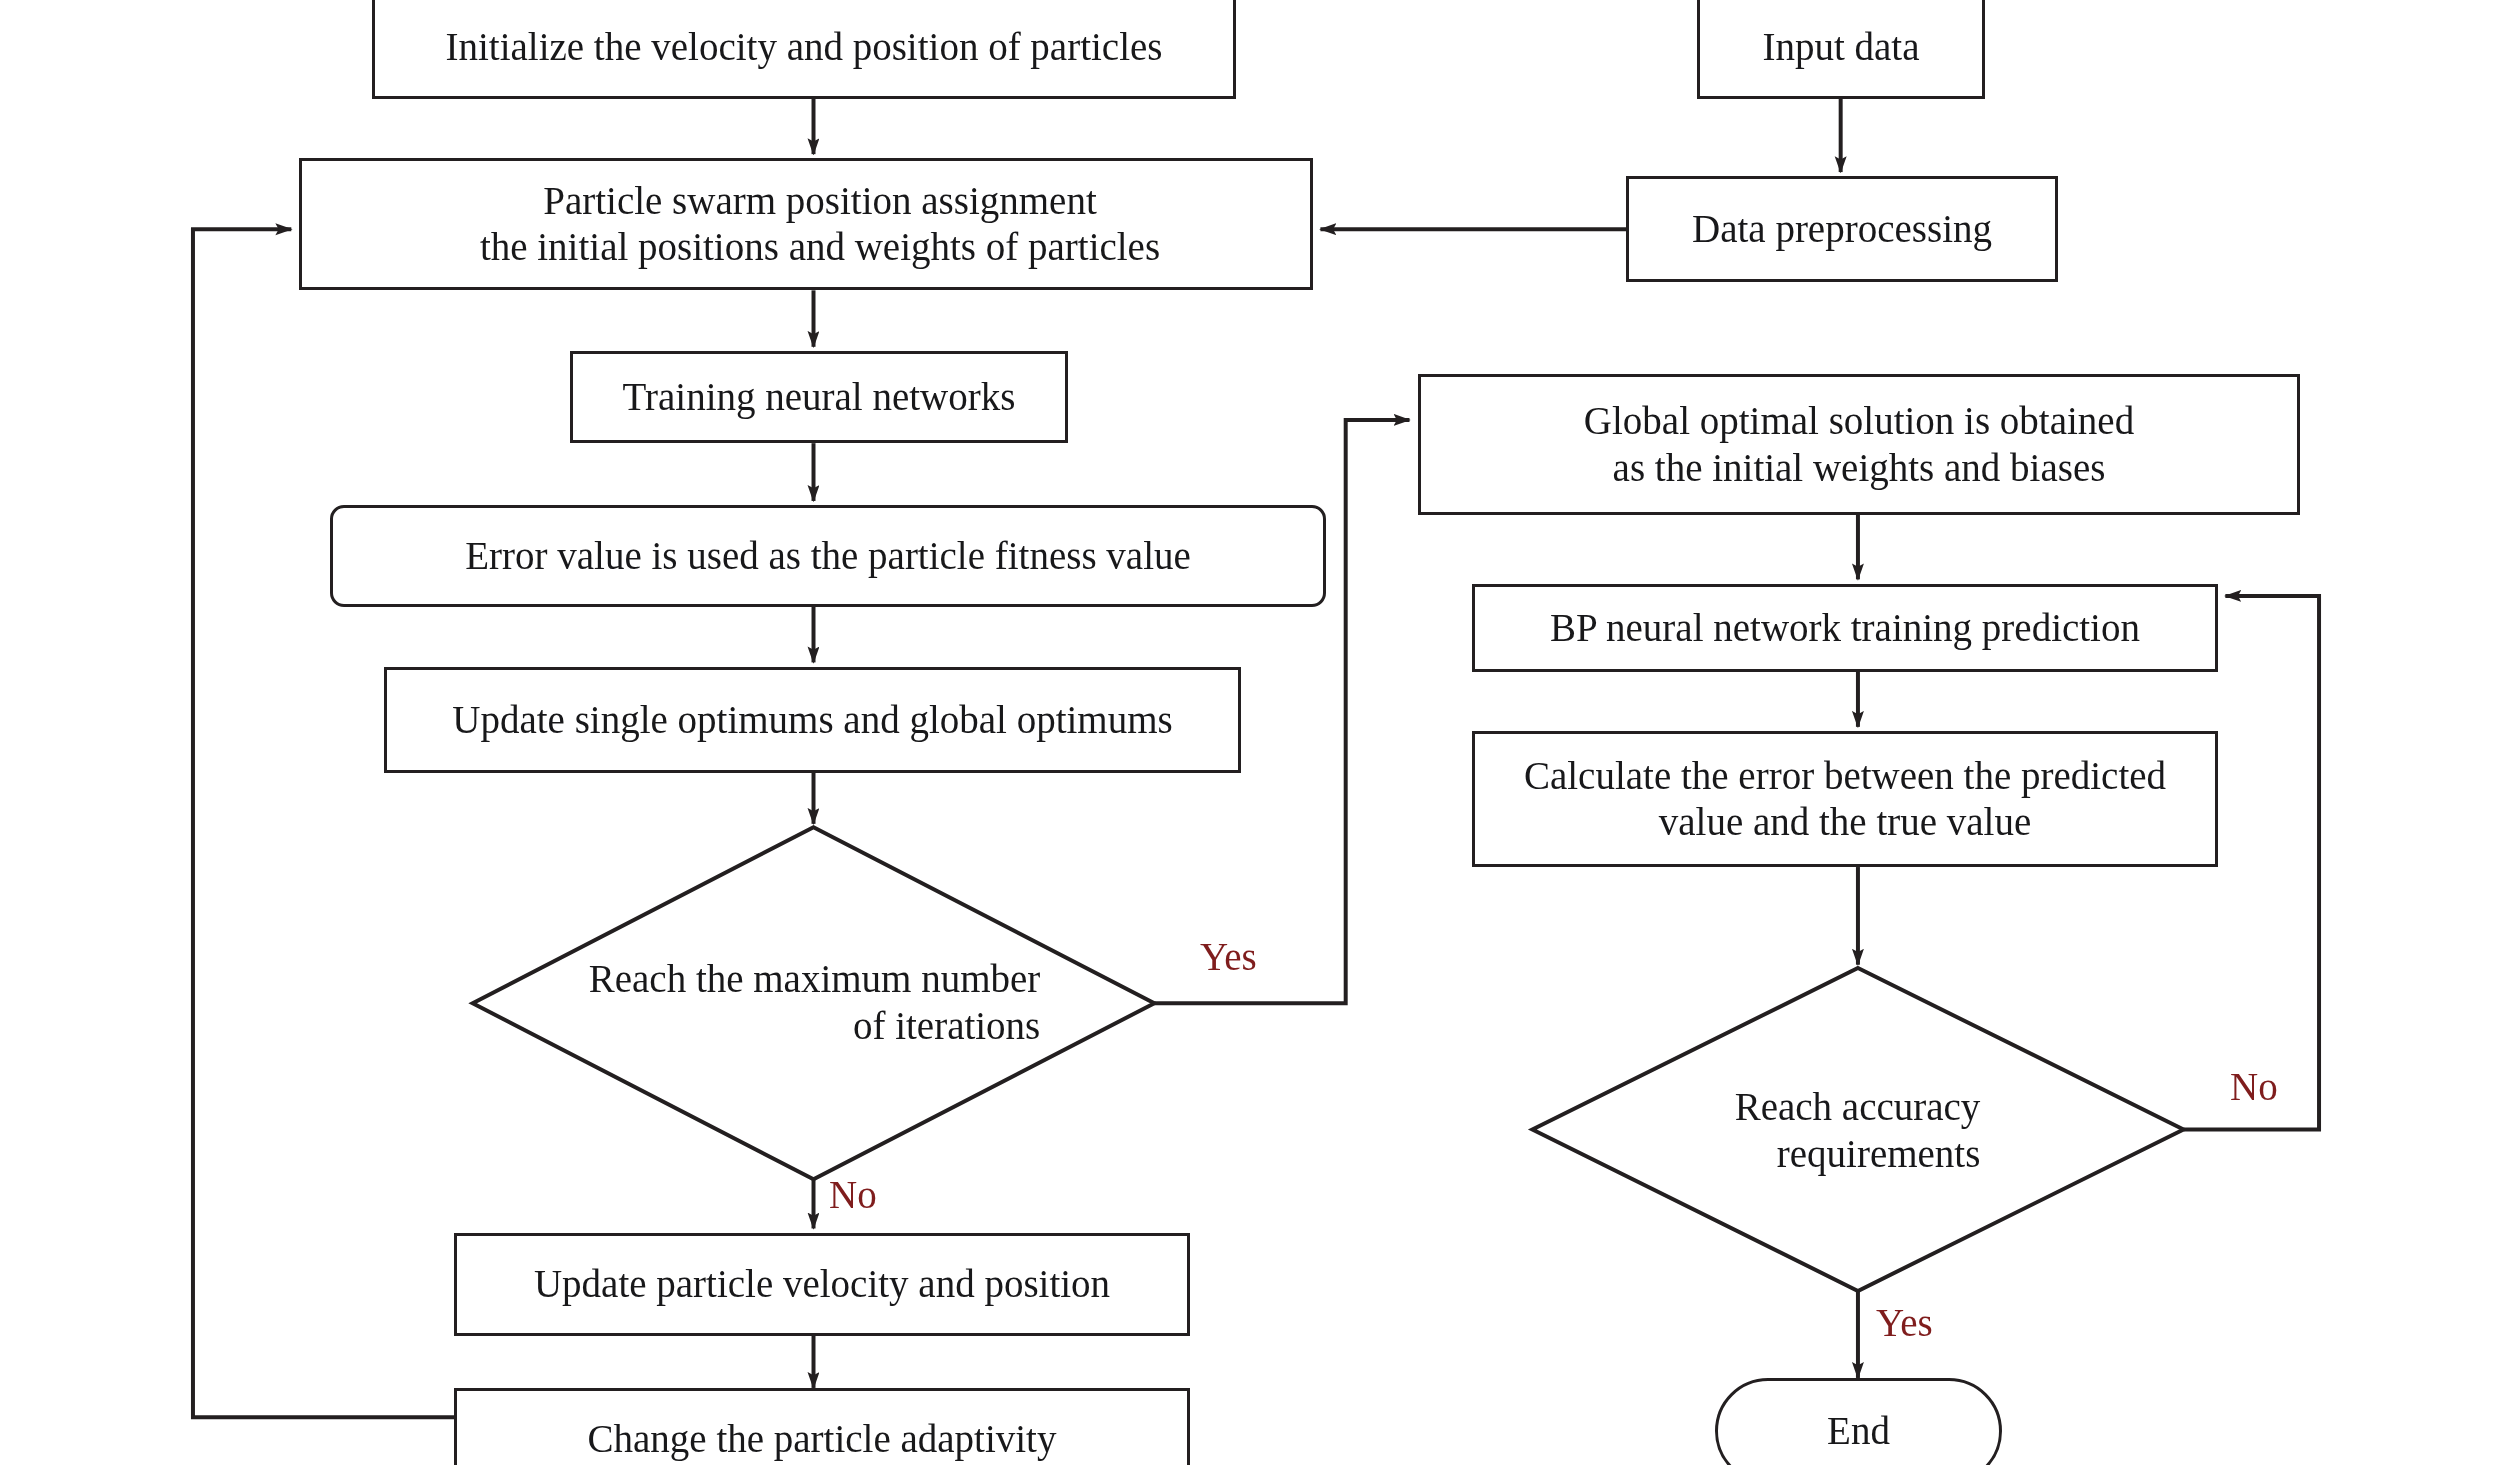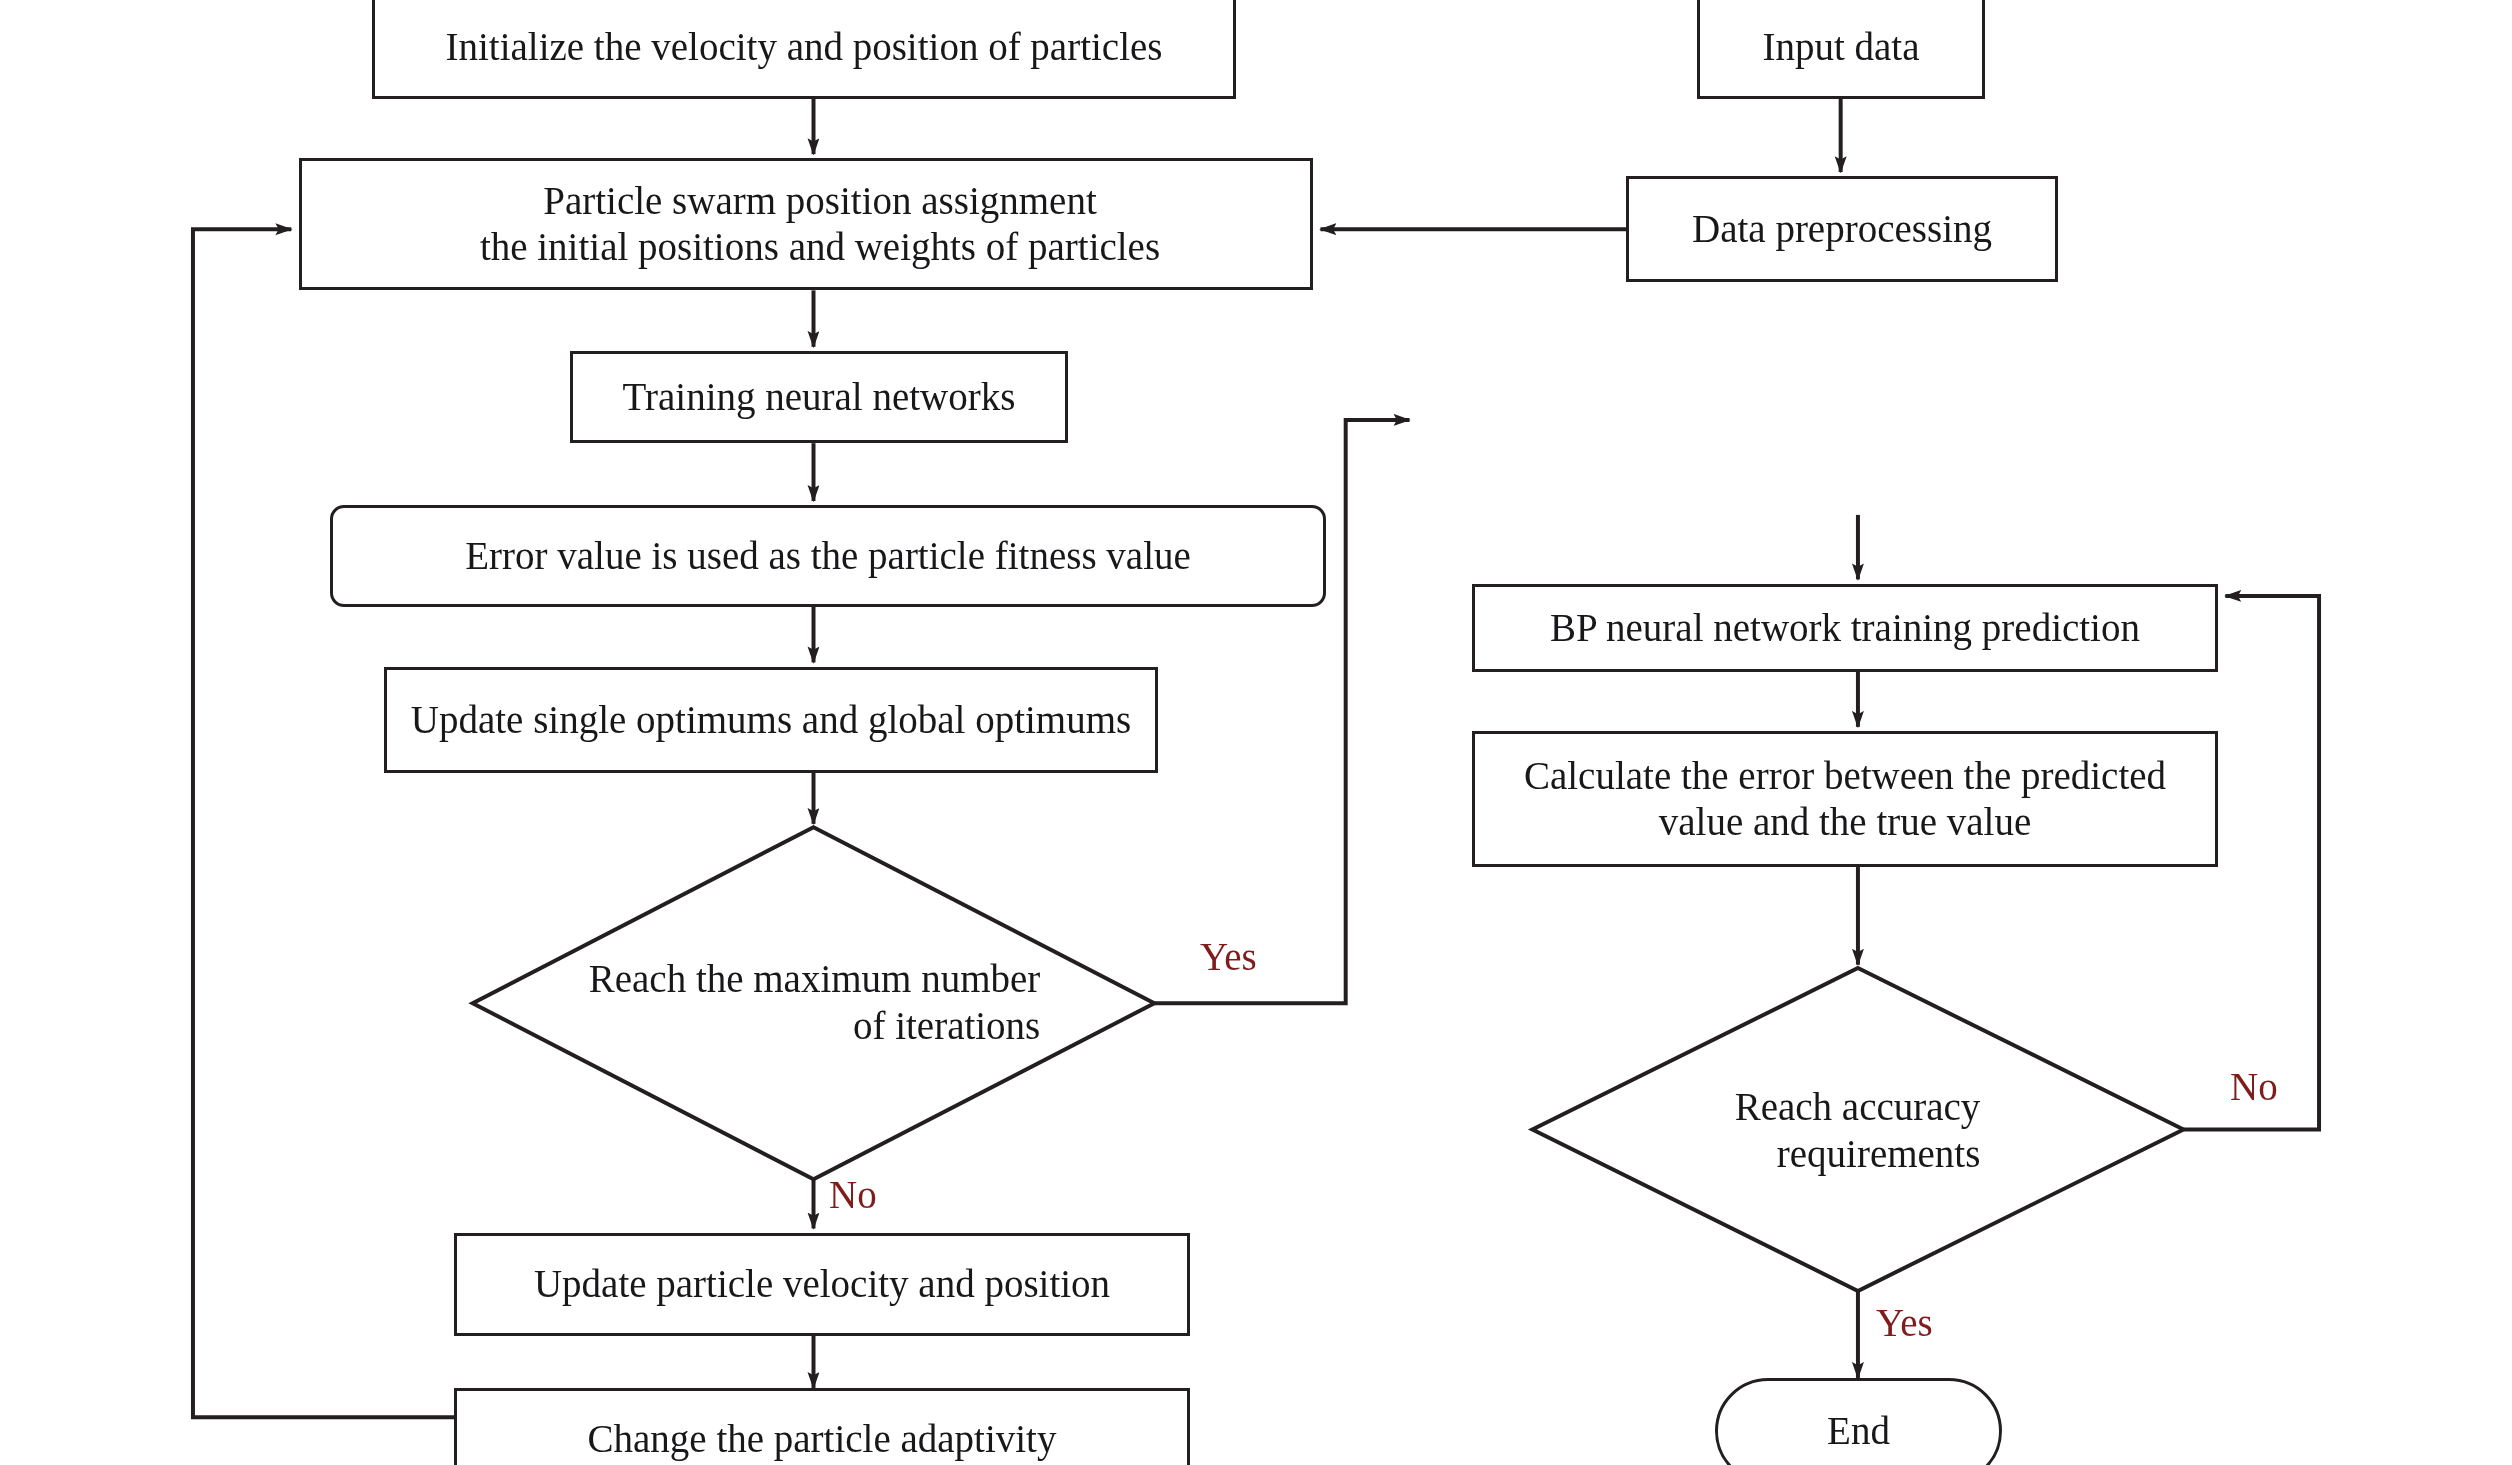--- a/index.html
+++ b/index.html
@@ -115,21 +115,21 @@
   </div>
 
   <div class="node process" style="left:570px;top:351px;width:498px;height:92px;">
     <span>Training neural networks</span>
   </div>
 
   <div class="node process" style="left:330px;top:505px;width:996px;height:102px;border-radius:14px;">
     <span>Error value is used as the particle fitness value</span>
   </div>
 
-  <div class="node process" style="left:384px;top:667px;width:774px;height:106px;justify-content:center;">
+  <div class="node process" style="left:384px;top:667px;width:857px;height:106px;justify-content:center;">
     <span>Update single optimums and global optimums</span>
   </div>
 
   <div class="diamond-label" style="left:532px;top:930px;width:565px;height:146px;">
     <span>Reach the maximum number
 of iterations</span>
   </div>
 
   <div class="edge-label" style="left:1200px;top:937px;">
     <span>Yes</span>
@@ -148,20 +148,24 @@
   </div>
 
   <div class="node process" style="left:1697px;top:-5.3px;width:288px;height:104px;">
     <span>Input data</span>
   </div>
 
   <div class="node process" style="left:1626px;top:176px;width:432px;height:106px;">
     <span>Data preprocessing</span>
   </div>
 
+  <div class="node process" style="left:1418px;top:374px;width:882px;height:141px;">
+    <span>Global optimal solution is obtained
+as the initial weights and biases</span>
+  </div>
 
   <div class="node process" style="left:1472px;top:731px;width:746px;height:136px;">
     <span>Calculate the error between the predicted
 value and the true value</span>
   </div>
 
   <div class="node process" style="left:1472px;top:584px;width:746px;height:88px;">
     <span>BP neural network training prediction</span>
   </div>
 

